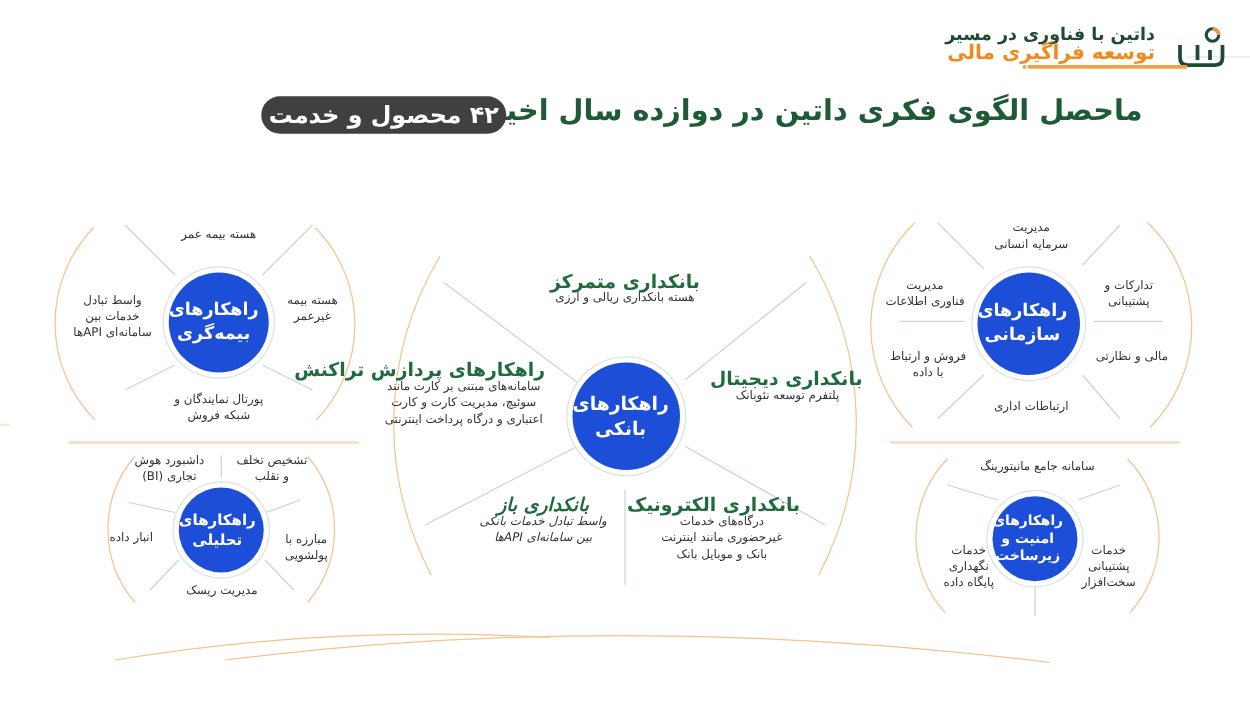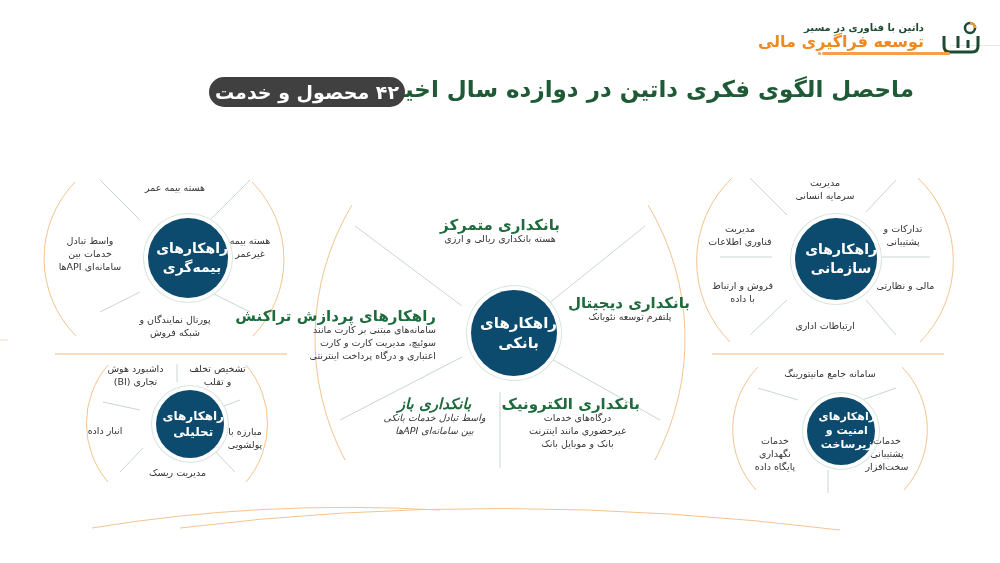--- a/index.html
+++ b/index.html
@@ -1,30 +1,30 @@
 <!DOCTYPE html>
 <html><head>
 <meta charset="utf-8">
 <style>
   html, body { margin:0; padding:0; }
   body { width:1000px; height:563px; background:#ffffff; position:relative; overflow:hidden;
          font-family:"DejaVu Sans", sans-serif; direction:rtl; }
   svg.lines { position:absolute; left:0; top:0; width:1000px; height:563px; }
   .logo { position:absolute; right:14px; top:20px; width:46px; height:36px; }
   .tagline { position:absolute; right:76px; top:21px; text-align:right; line-height:14px; }
-  .tagline .l1 { font-size:10px; font-weight:bold; color:#1d4a32; display:block; }
+  .tagline .l1 { font-size:14px; font-weight:bold; color:#1d4a32; display:block; }
   .tagline .l2 { font-size:16px; font-weight:bold; color:#f08a1e; display:block; }
   .tag-underline { position:absolute; left:822px; top:52px; width:128px; height:3px; background:#f4a04a; border-radius:2px; }
   .tag-dot { position:absolute; left:818px; top:52px; width:3px; height:3px; background:#f4a04a; border-radius:50%; }
   .top-rule { position:absolute; left:950px; top:45px; width:50px; height:1px; background:#e6e6e6; }
   .title { position:absolute; right:86px; top:76px; font-size:23px; font-weight:bold; color:#1e5a36; white-space:nowrap; }
   .badge { position:absolute; left:209px; top:77px; width:196px; height:30px; background:#404040; border-radius:15px;
            color:#ffffff; font-size:19px; font-weight:bold; text-align:center; line-height:30px; white-space:nowrap; }
-  .hub { position:absolute; border-radius:50%; background:#0c4a6e; color:#ffffff; font-weight:bold;
-         display:flex; align-items:center; justify-content:flex-start; text-align:center; box-shadow:0 0 0 4px #fff, 0 0 0 5px #d8e5de;margin-left:13px; }
+  .hub { position:absolute; border-radius:50%; background:#1d4ed8; color:#ffffff; font-weight:bold;
+         display:flex; align-items:center; justify-content:flex-end; text-align:center; box-shadow:0 0 0 4px #fff, 0 0 0 5px #d8e5de; }
   .hub span { display:block; }
   .lbl { position:absolute; font-size:9.5px; color:#333; text-align:center; line-height:13px; white-space:nowrap; }
   .lbl .h { display:block; color:#1e6b3e; font-weight:bold; font-size:15px; }
   .lbl .d { display:block; }
 </style>
 </head>
 <body>
 
 <svg class="lines" viewBox="0 0 1000 563">
   <g fill="none" stroke="#f4c48e" stroke-width="1">
@@ -119,21 +119,21 @@
   <span class="h">بانکداری الکترونیک</span>
   <span class="d">درگاه‌های خدمات</span>
   <span class="d">غیرحضوری مانند اینترنت</span>
   <span class="d">بانک و موبایل بانک</span>
 </div>
 <div class="lbl" style="left:372px; top:398px; width:125px;font-style:italic;">
   <span class="h">بانکداری باز</span>
   <span class="d">واسط تبادل خدمات بانکی</span>
   <span class="d">بین سامانه‌ای APIها</span>
 </div>
-<div class="lbl" style="left:306px; top:310px; width:130px; text-align:right;">
+<div class="lbl" style="left:306px; top:290px; width:130px; ">
   <span class="h">راهکارهای پردازش تراکنش</span>
   <span class="d">سامانه‌های مبتنی بر کارت مانند</span>
   <span class="d">سوئیچ، مدیریت کارت و کارت</span>
   <span class="d">اعتباری و درگاه پرداخت اینترنتی</span>
 </div>
 
 <div class="hub" style="left:135px; top:218px; width:80px; height:80px; font-size:14px; line-height:19px;">
   <div>
     <span>راهکارهای</span>
     <span>بیمه‌گری</span>

